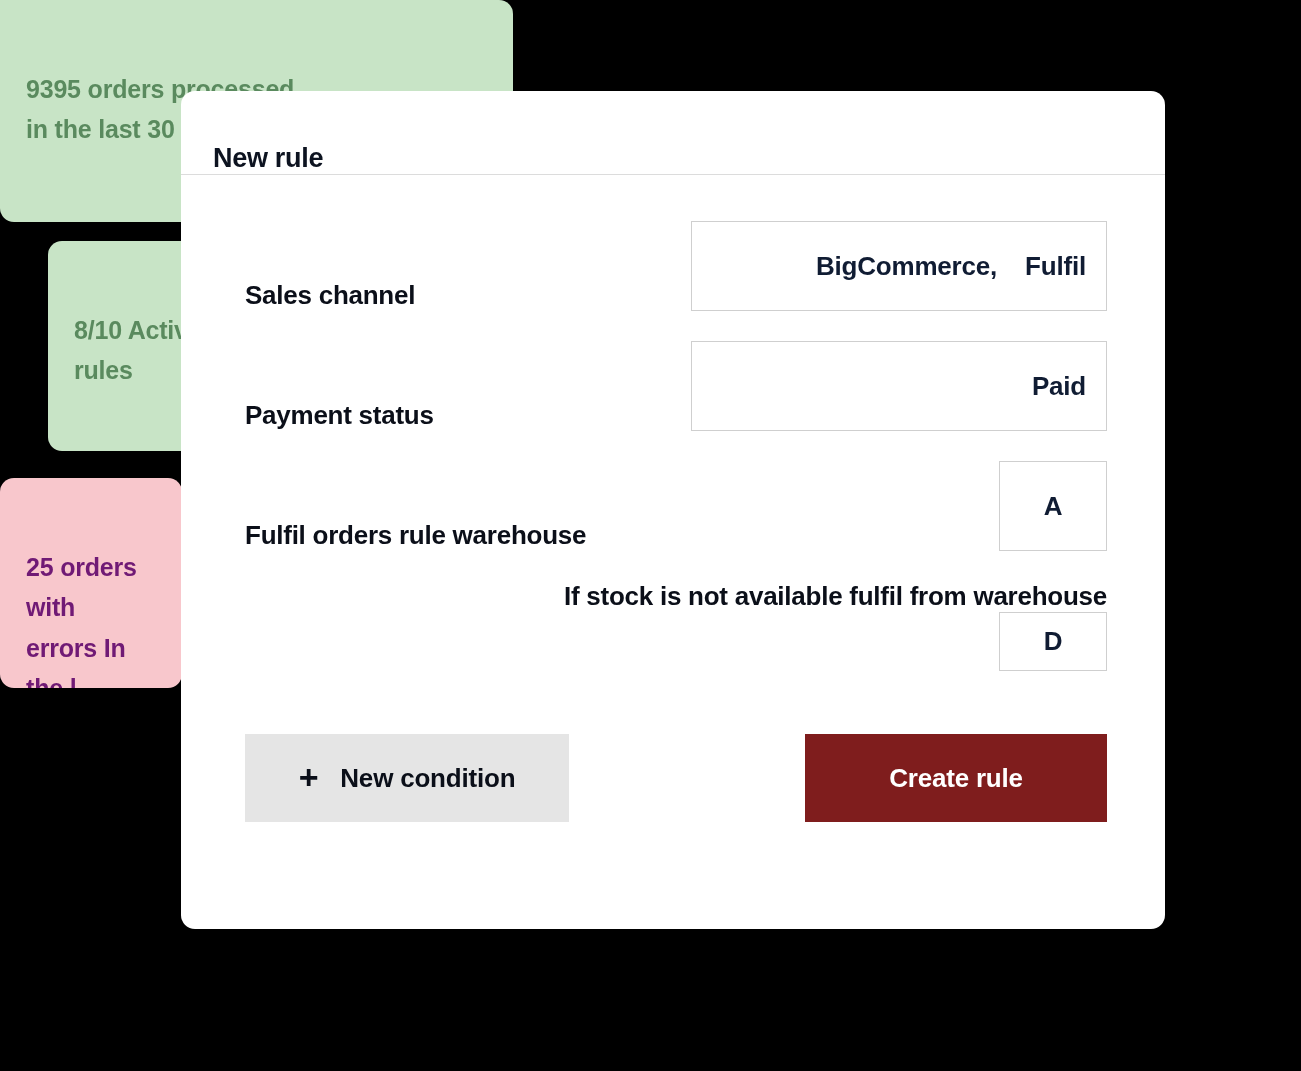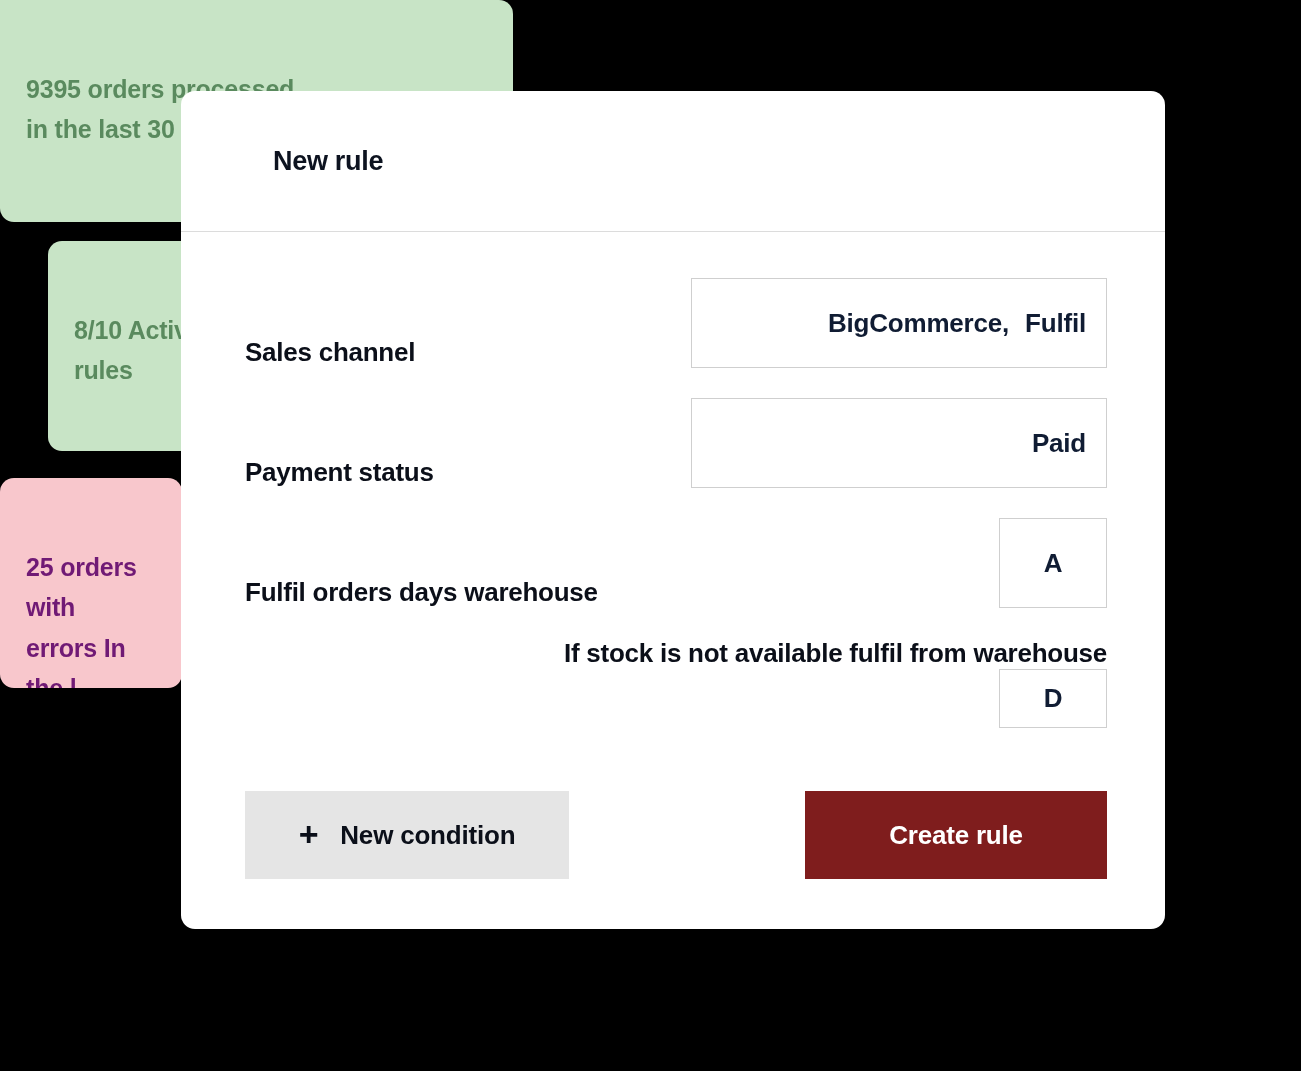--- a/index.html
+++ b/index.html
@@ -59,26 +59,26 @@
     top: 91px;
     width: 984px;
     height: 838px;
     background: #ffffff;
     border-radius: 14px;
     box-sizing: border-box;
     overflow: hidden;
   }
 
   .modal-header {
-    height: 141px;
+    height: 84px;
     box-sizing: border-box;
     border-bottom: 1px solid #dcdcdc;
     display: flex;
-    align-items: center;
-    padding-left: 92px;
+    align-items: flex-end;
+    padding-left: 32px;
   }
   .modal-title {
     font-size: 27px;
     font-weight: 700;
     color: #0d1320;
     letter-spacing: -0.3px;
   }
 
   .modal-body {
     padding: 46px 58px 0 64px;
@@ -113,21 +113,21 @@
     color: #101c33;
     letter-spacing: -0.2px;
   }
   .field-box.wide {
     width: 416px;
     justify-content: flex-end;
     padding-right: 20px;
   }
   .field-box.wide .multi-value {
     display: flex;
-    gap: 16px;
+    gap: 28px;
   }
   .field-box.narrow {
     width: 108px;
     justify-content: center;
   }
 
   .modal-footer {
     display: flex;
     align-items: center;
     justify-content: space-between;
@@ -202,21 +202,21 @@
     </div>
 
     <div class="form-row">
       <div class="field-label">Payment status</div>
       <div class="field-box wide">
         <span>Paid</span>
       </div>
     </div>
 
     <div class="form-row">
-      <div class="field-label">Fulfil orders days warehouse</div>
+      <div class="field-label">Fulfil orders rule warehouse</div>
       <div class="field-box narrow">
         <span>A</span>
       </div>
     </div>
 
     <div class="form-row">
       <div class="field-label">If stock is not available fulfil from warehouse</div>
       <div class="field-box narrow">
         <span>D</span>
       </div>

